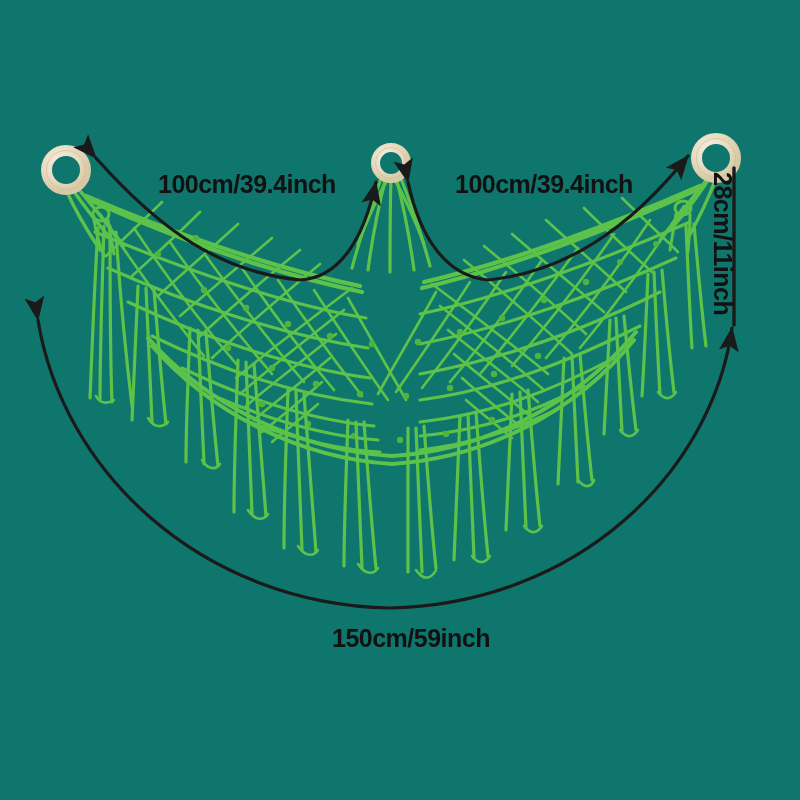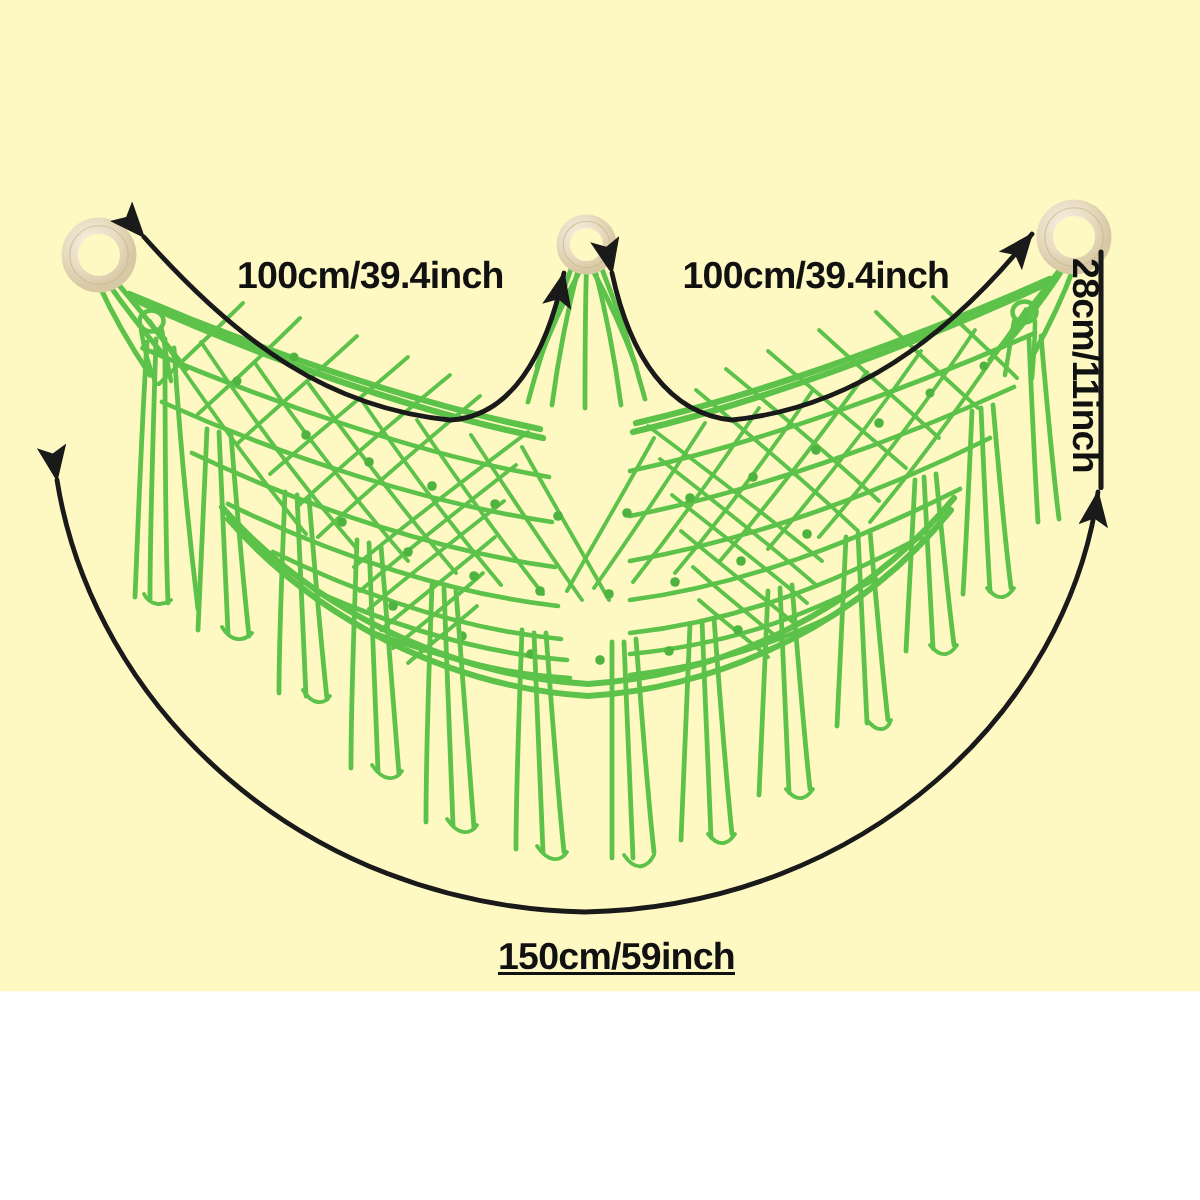--- a/index.html
+++ b/index.html
@@ -6,22 +6,22 @@
     margin: 0;
     padding: 0;
     background: #ffffff;
   }
   body {
     font-family: "Liberation Sans", sans-serif;
   }
   #stage {
     position: relative;
     width: 800px;
-    height: 661px;
-    background: #fef9c3;
+    height: 800px;
+    background: #0f766e;
     overflow: hidden;
   }
   #diagram {
     position: absolute;
     left: 0;
     top: 0;
     width: 800px;
     height: 800px;
   }
   .dim-label {
@@ -39,21 +39,20 @@
   }
   #label-right-span {
     left: 455px;
     top: 170px;
     font-size: 25px;
   }
   #label-total-width {
     left: 332px;
     top: 624px;
     font-size: 25px;
-    text-decoration: underline;
   }
   #label-height {
     left: 737px;
     top: 172px;
     font-size: 25px;
     transform-origin: left top;
     transform: rotate(90deg);
   }
 </style>
 </head>

